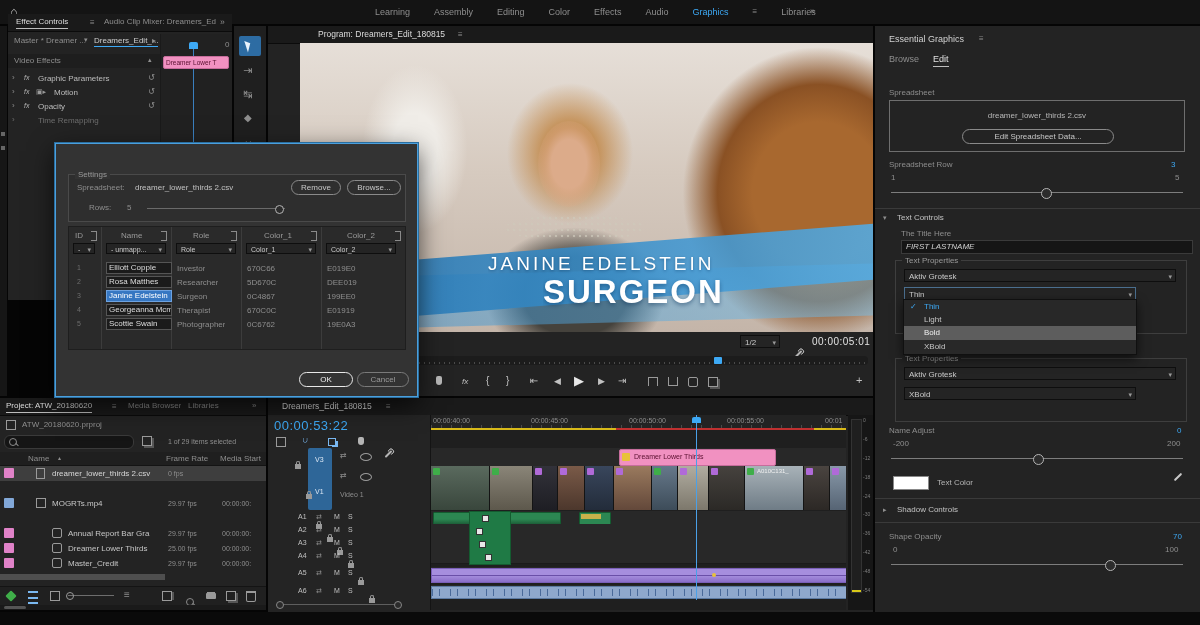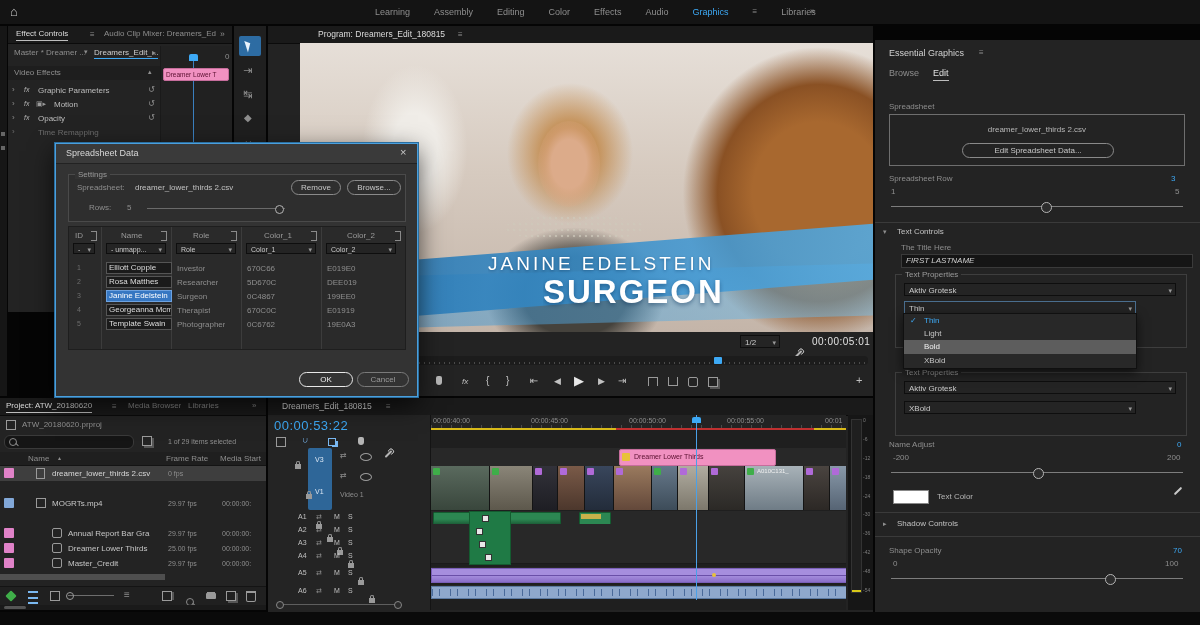--- a/index.html
+++ b/index.html
@@ -55,21 +55,21 @@
     <span class="dim">Libraries</span>
   </div>
   <span class="abs dim" style="left:810px;top:6px;font-size:9px">»</span>
 </div>
 
 <div class="panel" style="left:0;top:26px;width:7px;height:370px;background:#161616">
   <div class="abs" style="left:1px;top:106px;width:4px;height:4px;background:#666"></div>
   <div class="abs" style="left:1px;top:120px;width:4px;height:4px;background:#666"></div>
 </div>
 
-<div class="panel" style="left:8px;top:26px;width:224px;height:286px">
+<div class="panel" style="left:8px;top:14px;width:224px;height:286px">
   <div class="tabbar">
     <span class="tab on underline nowrap" style="left:8px;max-width:76px;font-size:8px">Effect Controls</span>
     <span class="abs menu-glyph" style="left:82px;top:4px">≡</span>
     <span class="tab nowrap" style="left:96px;max-width:112px;font-size:8px">Audio Clip Mixer: Dreamers_Edit_1</span>
     <span class="tab" style="left:212px">»</span>
   </div>
 
   <div class="abs nowrap" style="left:0;top:20px;width:224px;height:14px">
     <span class="abs dim t8" style="left:6px;top:2px">Master * Dreamer ...</span>
     <span class="abs dim" style="left:76px;top:2px;font-size:7px">▾</span>
@@ -168,21 +168,21 @@
     <span class="abs t9" style="left:330px;top:6px">▶</span>
     <span class="abs t10" style="left:350px;top:5px">⇥</span>
     <span class="abs sq-ic" style="left:380px;top:7px;border-bottom:none"></span>
     <span class="abs sq-ic" style="left:400px;top:7px;border-top:none"></span>
     <span class="abs sq-ic" style="left:420px;top:7px;border-radius:2px"></span>
     <span class="abs sq-ic" style="left:440px;top:7px;box-shadow:2px 2px 0 #555"></span>
     <span class="abs" style="left:588px;top:4px;font-size:11px;color:#c2c2c2">+</span>
   </div>
 </div>
 
-<div class="panel" style="left:875px;top:40px;width:325px;height:586px">
+<div class="panel" style="left:875px;top:26px;width:325px;height:586px">
   <span class="abs t9" style="left:14px;top:8px;color:#d2d2d2">Essential Graphics</span>
   <span class="abs menu-glyph" style="left:104px;top:8px">≡</span>
   <span class="abs t9 dim" style="left:14px;top:28px">Browse</span>
   <span class="abs t9 underline" style="left:58px;top:28px;color:#e0e0e0">Edit</span>
 
   <span class="abs t8 dim" style="left:14px;top:62px">Spreadsheet</span>
   <div class="abs" style="left:14px;top:74px;width:294px;height:50px;border:1px solid #6e6e6e">
     <div class="abs t8 nowrap" style="left:0;top:10px;width:294px;text-align:center;color:#b8b8b8">dreamer_lower_thirds 2.csv</div>
     <div class="pill" style="left:72px;top:28px;width:150px">Edit Spreadsheet Data...</div>
   </div>
@@ -517,24 +517,20 @@
       <span style="font-size:5px;color:#7d7d7d">-30</span>
       <span style="font-size:5px;color:#7d7d7d">-36</span>
       <span style="font-size:5px;color:#7d7d7d">-42</span>
       <span style="font-size:5px;color:#7d7d7d">-48</span>
       <span style="font-size:5px;color:#7d7d7d">-54</span>
     </div>
   </div>
 </div>
 
 <div class="abs" style="left:55px;top:143px;width:361px;height:252px;background:#333;border:1px solid #4a9fdd;box-shadow:0 0 0 1px #2b6fa0,0 8px 24px rgba(0,0,0,.7);z-index:40">
-  <div class="abs" style="left:0;top:0;width:361px;height:19px;background:#3a3a3a;border-bottom:1px solid #222">
-    <span class="abs t9" style="left:10px;top:4px;color:#d8d8d8">Spreadsheet Data</span>
-    <span class="abs" style="left:344px;top:2px;font-size:11px;color:#c8c8c8">×</span>
-  </div>
 
   <div class="group" style="left:12px;top:30px;width:336px;height:46px;border-color:#4a4a4a;background:#2e2e2e">
     <span class="group-label" style="background:#333">Settings</span>
     <span class="abs t8 dim" style="left:8px;top:8px">Spreadsheet:</span>
     <span class="abs t8" style="left:66px;top:8px;color:#c2c2c2">dreamer_lower_thirds 2.csv</span>
     <div class="pill" style="left:222px;top:5px;width:48px">Remove</div>
     <div class="pill" style="left:278px;top:5px;width:52px">Browse...</div>
     <span class="abs t8 dim" style="left:20px;top:28px">Rows:</span>
     <span class="abs t8 dim" style="left:58px;top:28px">5</span>
     <div class="slider-track" style="left:78px;top:33px;width:138px;background:#6a6a6a">
@@ -593,21 +589,21 @@
     </div>
     <div class="abs" style="left:0;top:76px;width:336px;height:14px">
       <span class="abs t7 dimmer" style="left:8px;top:3px">4</span>
       <span class="abs t8 nowrap" style="left:37px;top:1px;width:60px;height:10px;line-height:10px;background:#1b1b1b;border:1px solid #555;color:#ddd;padding:0 2px">Georgeanna Mcmon</span>
       <span class="abs t8 dim nowrap" style="left:108px;top:3px">Therapist</span>
       <span class="abs t8 dim" style="left:178px;top:3px">670C0C</span>
       <span class="abs t8 dim" style="left:258px;top:3px">E01919</span>
     </div>
     <div class="abs" style="left:0;top:90px;width:336px;height:14px">
       <span class="abs t7 dimmer" style="left:8px;top:3px">5</span>
-      <span class="abs t8 nowrap" style="left:37px;top:1px;width:60px;height:10px;line-height:10px;background:#1b1b1b;border:1px solid #555;color:#ddd;padding:0 2px">Template Swain</span>
+      <span class="abs t8 nowrap" style="left:37px;top:1px;width:60px;height:10px;line-height:10px;background:#1b1b1b;border:1px solid #555;color:#ddd;padding:0 2px">Scottie Swain</span>
       <span class="abs t8 dim nowrap" style="left:108px;top:3px">Photographer</span>
       <span class="abs t8 dim" style="left:178px;top:3px">0C6762</span>
       <span class="abs t8 dim" style="left:258px;top:3px">19E0A3</span>
     </div>
   </div>
 
   <div class="pill" style="left:243px;top:228px;width:52px;border-color:#e8e8e8;color:#f0f0f0">OK</div>
   <div class="pill" style="left:301px;top:228px;width:50px;border-color:#7a7a7a;color:#9a9a9a">Cancel</div>
 </div>
 

